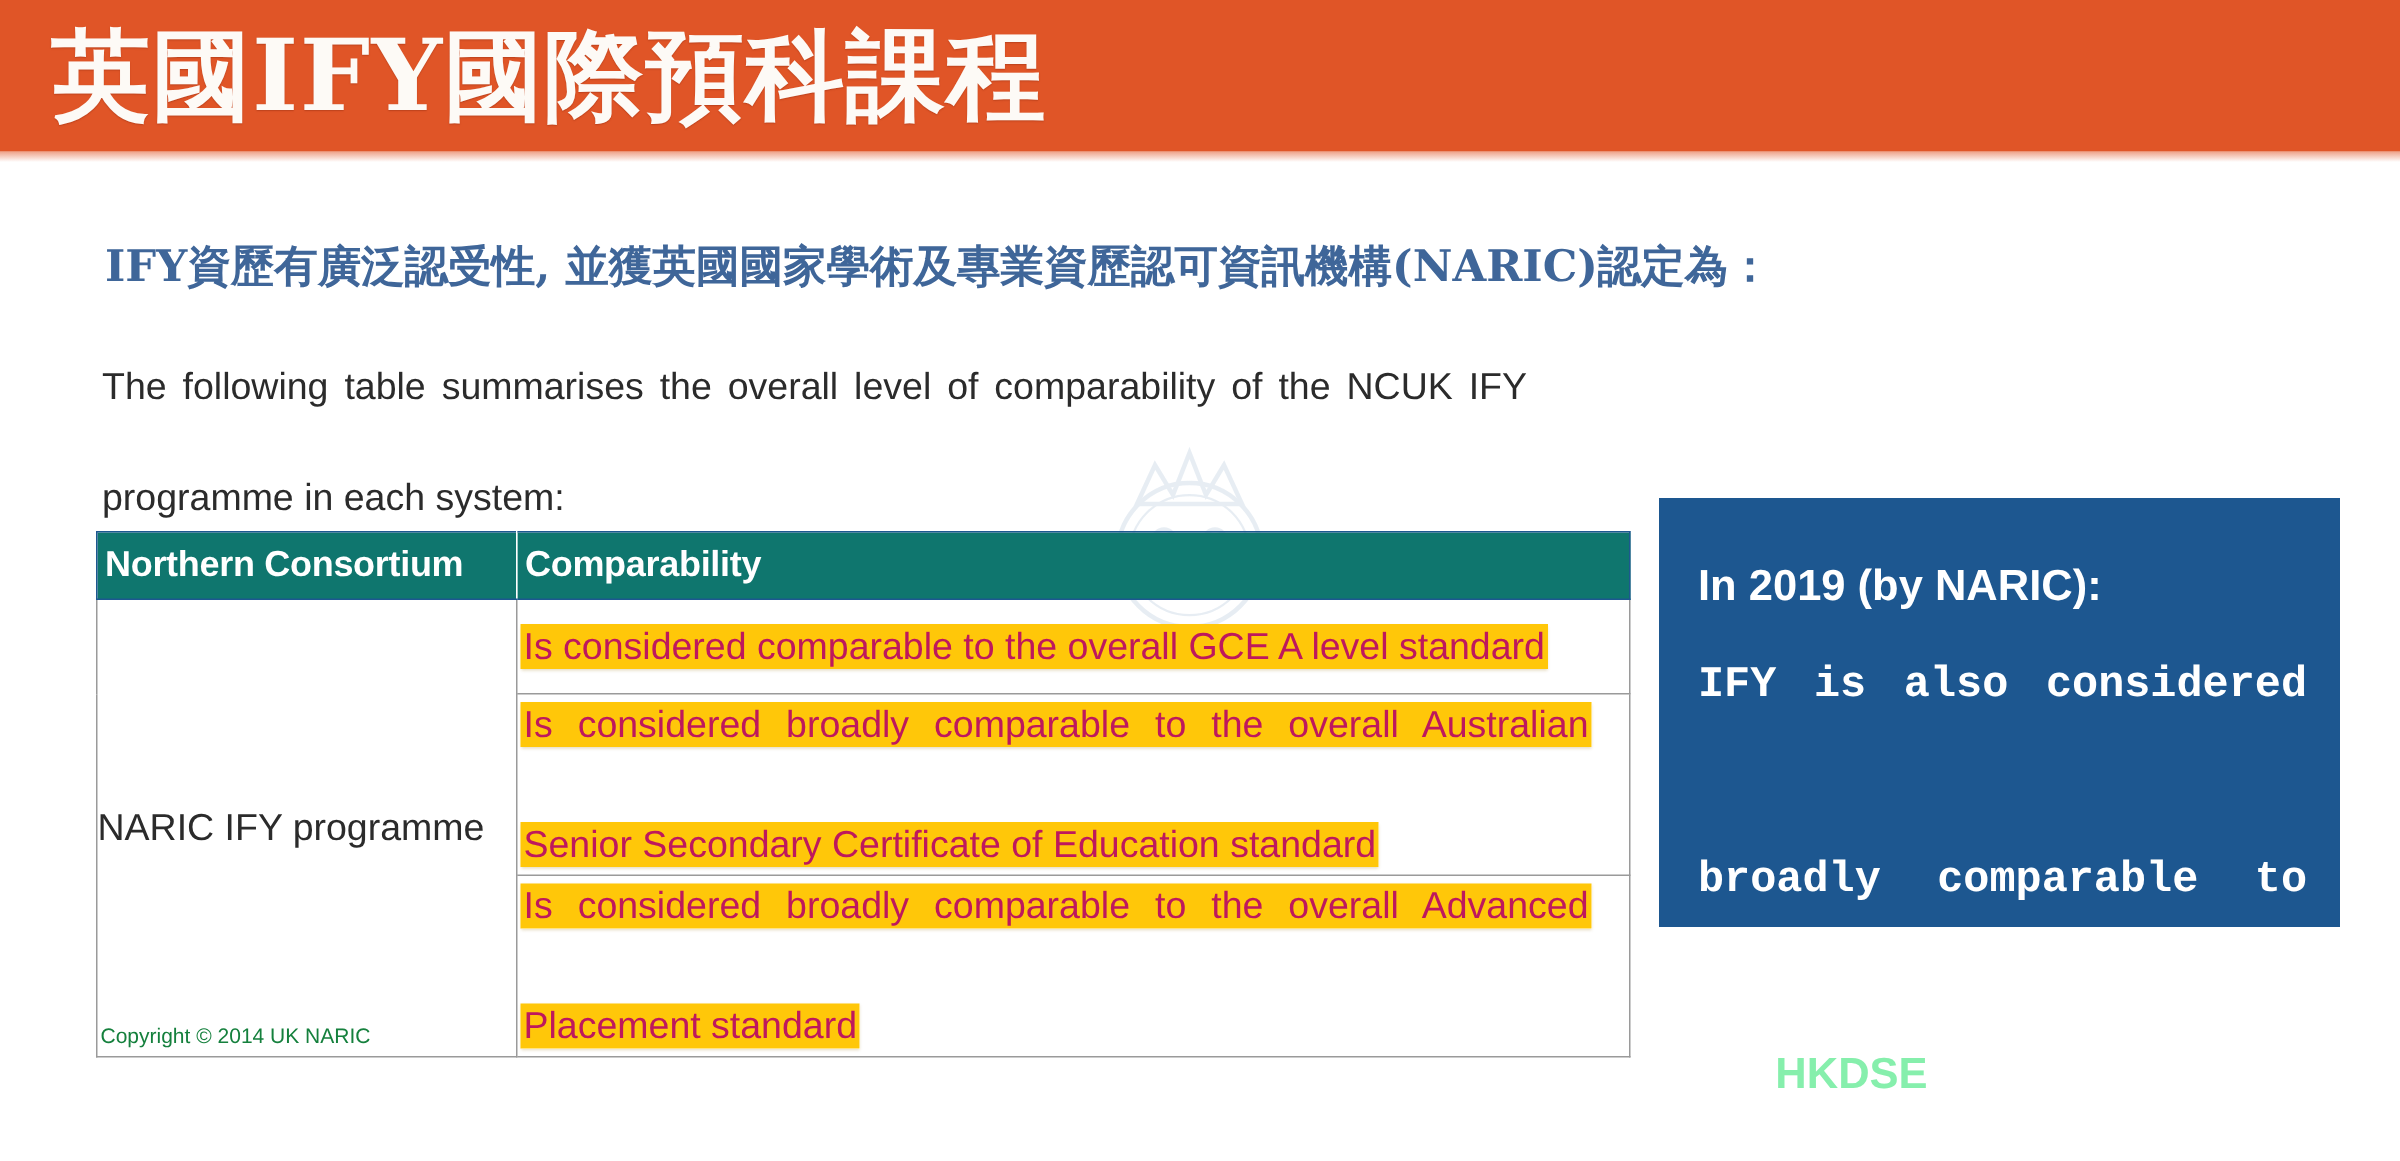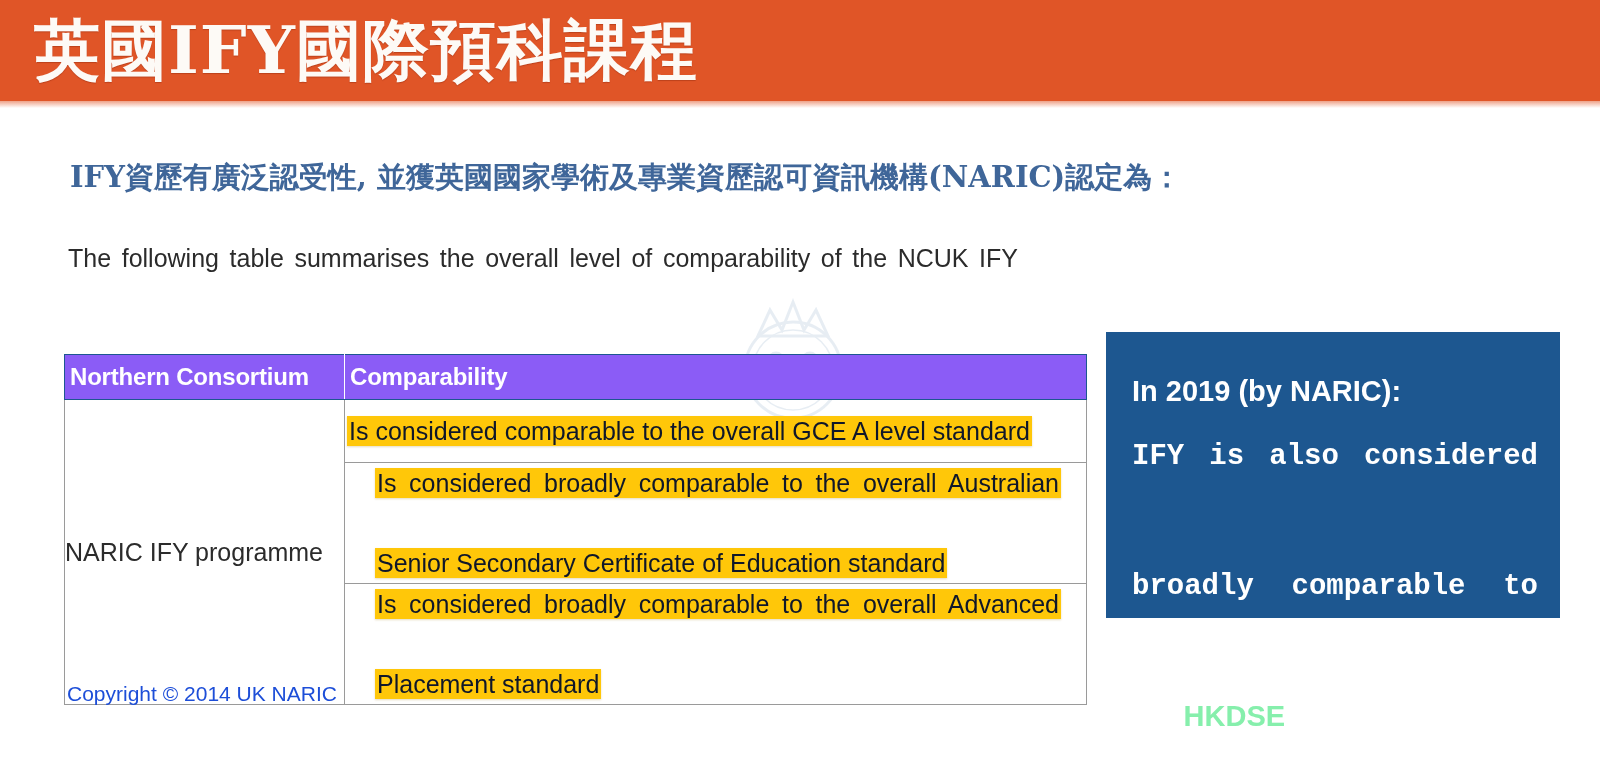--- a/index.html
+++ b/index.html
@@ -107,21 +107,21 @@
     border-collapse: collapse;
     table-layout: fixed;
   }
   #comparability-table th,
   #comparability-table td {
     border: 1px solid #9a9a9a;
     padding: 0;
     vertical-align: middle;
   }
   #comparability-table thead th {
-    background: #8b5cf6;
+    background: #0f766e;
     color: #ffffff;
     border: 1px solid #1d5790;
     border-right-color: #ffffff;
     font-size: 24px;
     font-weight: 700;
     text-align: left;
     height: 44px;
     padding: 0 0 0 5px;
     letter-spacing: -0.2px;
     margin-top: 19px;
@@ -144,37 +144,36 @@
   .row-2 .comparability-cell { height: 84px; }
   .row-3 .comparability-cell { height: 84px; }
 
   .hl {
     display: inline;
     background: #ffc709;
     box-decoration-break: clone;
     -webkit-box-decoration-break: clone;
     font-size: 25px;
     line-height: 40px;
-    color: #0f172a;
+    color: #be185d;
     padding: 1px 2px;
     box-shadow: 0 1px 2px rgba(150,110,0,0.25);
   }
   .justified {
     display: block;
     width: 714px;
     margin-left: 2px;
     text-align: justify;
     text-justify: inter-word;
     font-size: 25px;
     line-height: 40px;
   }
   .justified .jline {
     display: block;
     text-align: justify;
-    margin-left: 28px;
   }
   .justified .jline.stretch::after {
     content: "";
     display: inline-block;
     width: 100%;
   }
   .single-line {
     display: block;
     width: 714px;
     margin-left: 2px;
@@ -211,22 +210,22 @@
     display: inline-block;
     width: 100%;
   }
   #callout-box .hkdse { color: #86efac; }
 
   
   #copyright {
     position: absolute;
     left: 67px;
     top: 682px;
-    font-size: 21px;
-    color: #1d4ed8;
+    font-size: 14px;
+    color: #15803d;
     white-space: nowrap;
   }
 </style>
 </head>
 <body>
 
 <div id="top-artifact"></div>
 
 <div id="header-banner">
   <div id="page-title">英國IFY國際預科課程</div>
@@ -240,20 +239,21 @@
   <circle cx="92" cy="72" r="7" fill="none" stroke="#1d5790" stroke-width="3"></circle>
   <path d="M58 96 q17 16 34 0" fill="none" stroke="#1d5790" stroke-width="3"></path>
   <path d="M30 84 q-8 0 -8 8" fill="none" stroke="#1d5790" stroke-width="3"></path>
   <path d="M120 84 q8 0 8 8" fill="none" stroke="#1d5790" stroke-width="3"></path>
 </svg>
 
 <div id="subheading">IFY資歷有廣泛認受性, 並獲英國國家學術及專業資歷認可資訊機構(NARIC)認定為：</div>
 
 <div id="intro-paragraph">
   <span class="line1">The following table summarises the overall level of comparability of the NCUK IFY</span>
+  <span class="line2">programme in each system:</span>
 </div>
 
 <table id="comparability-table">
   <thead>
     <tr>
       <th class="col-consortium">Northern Consortium</th>
       <th class="col-comparability">Comparability</th>
     </tr>
   </thead>
   <tbody>

